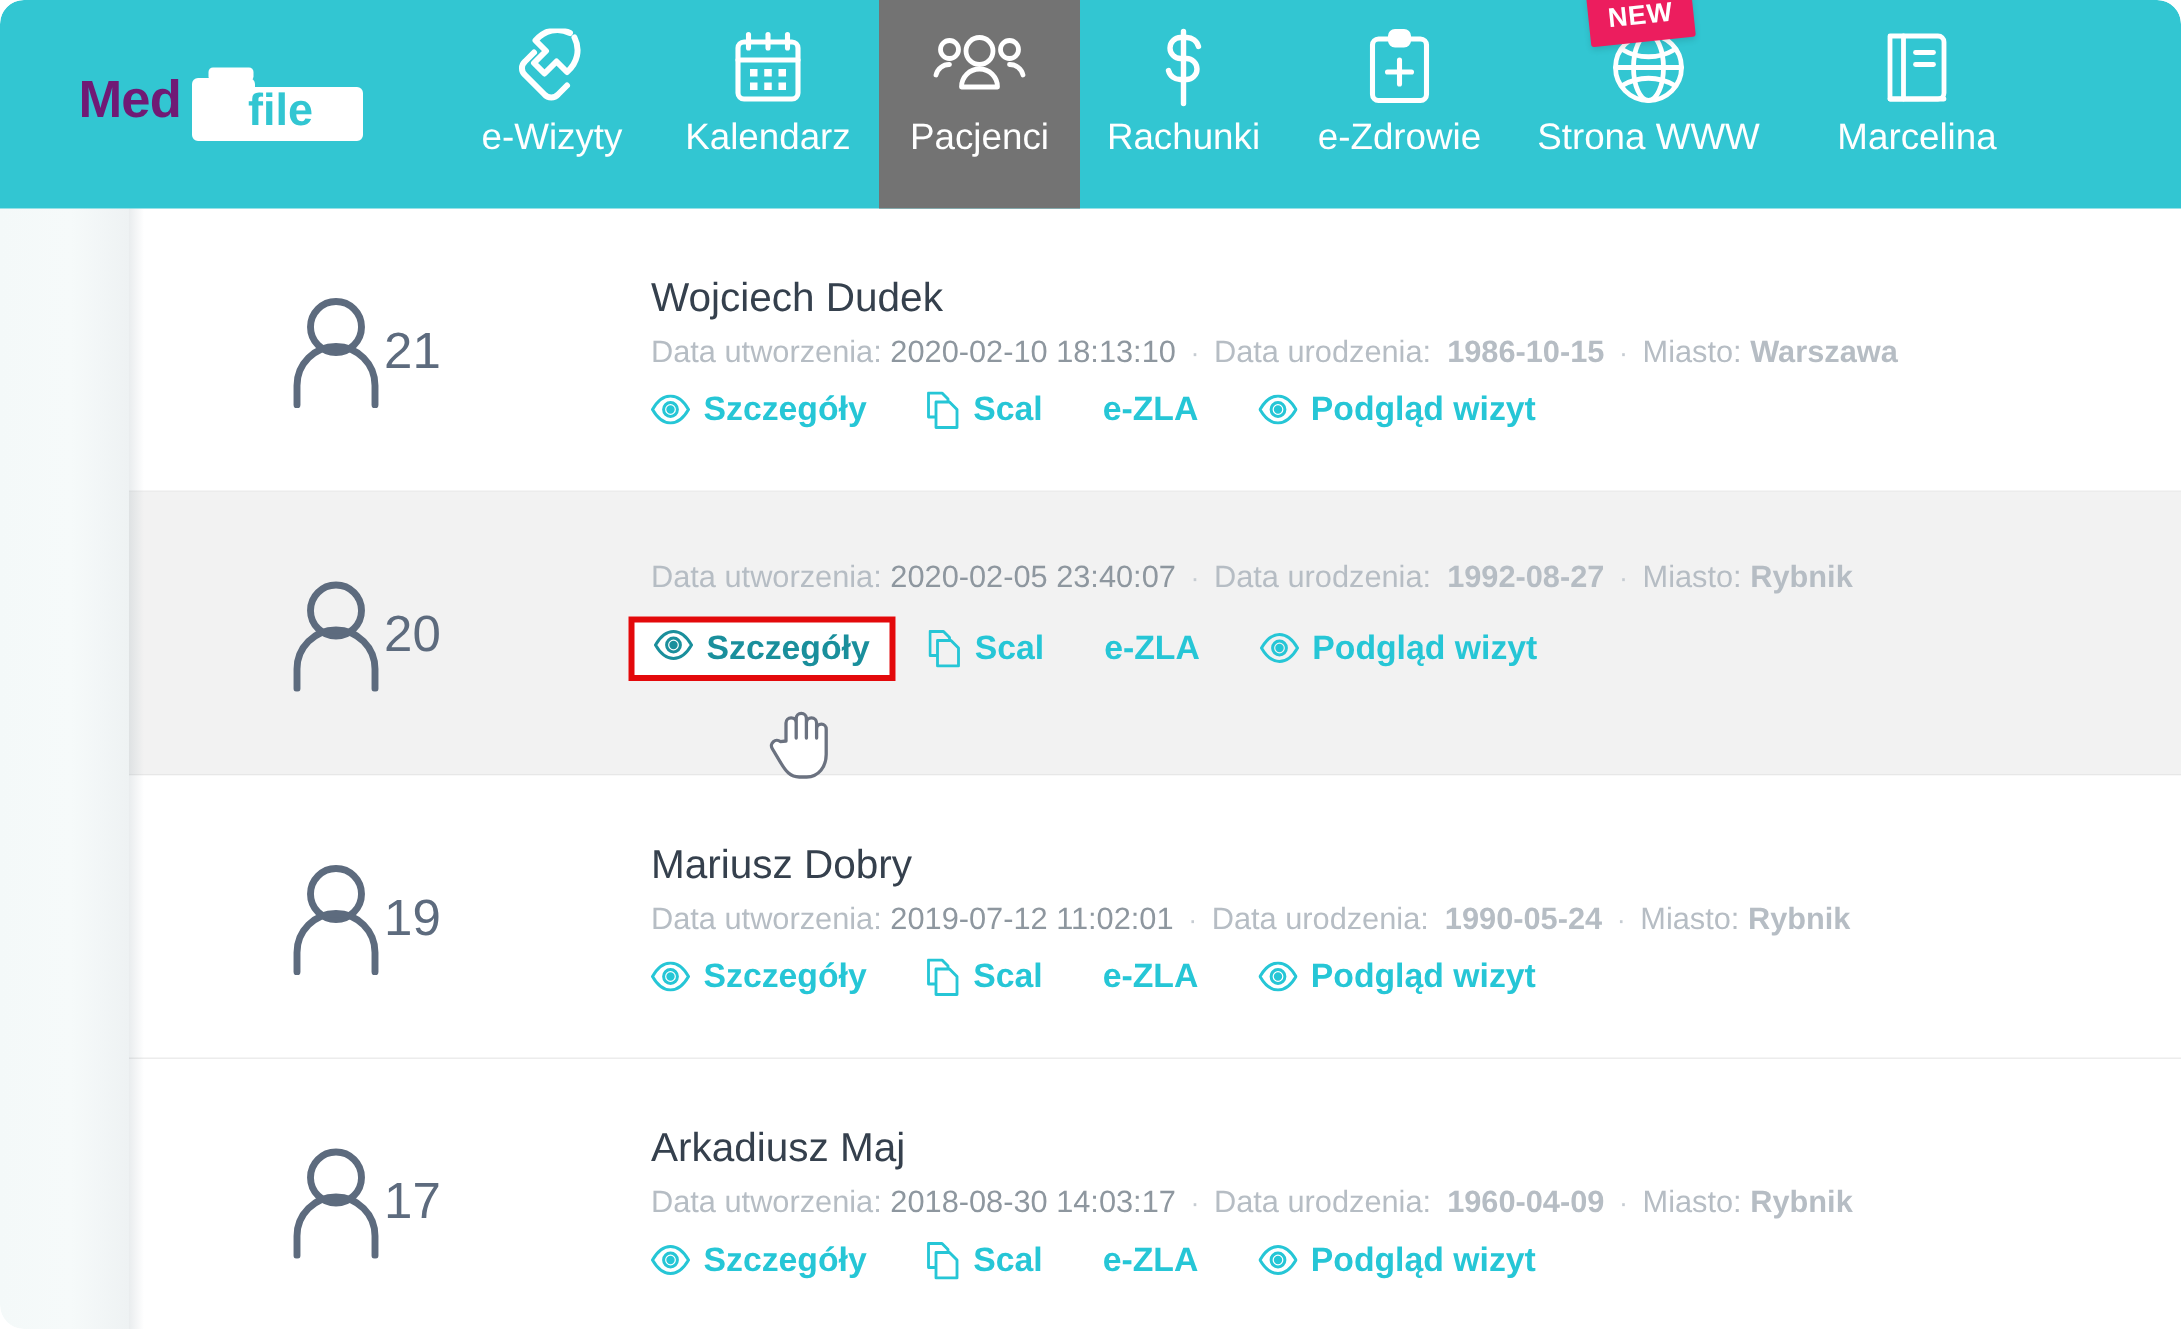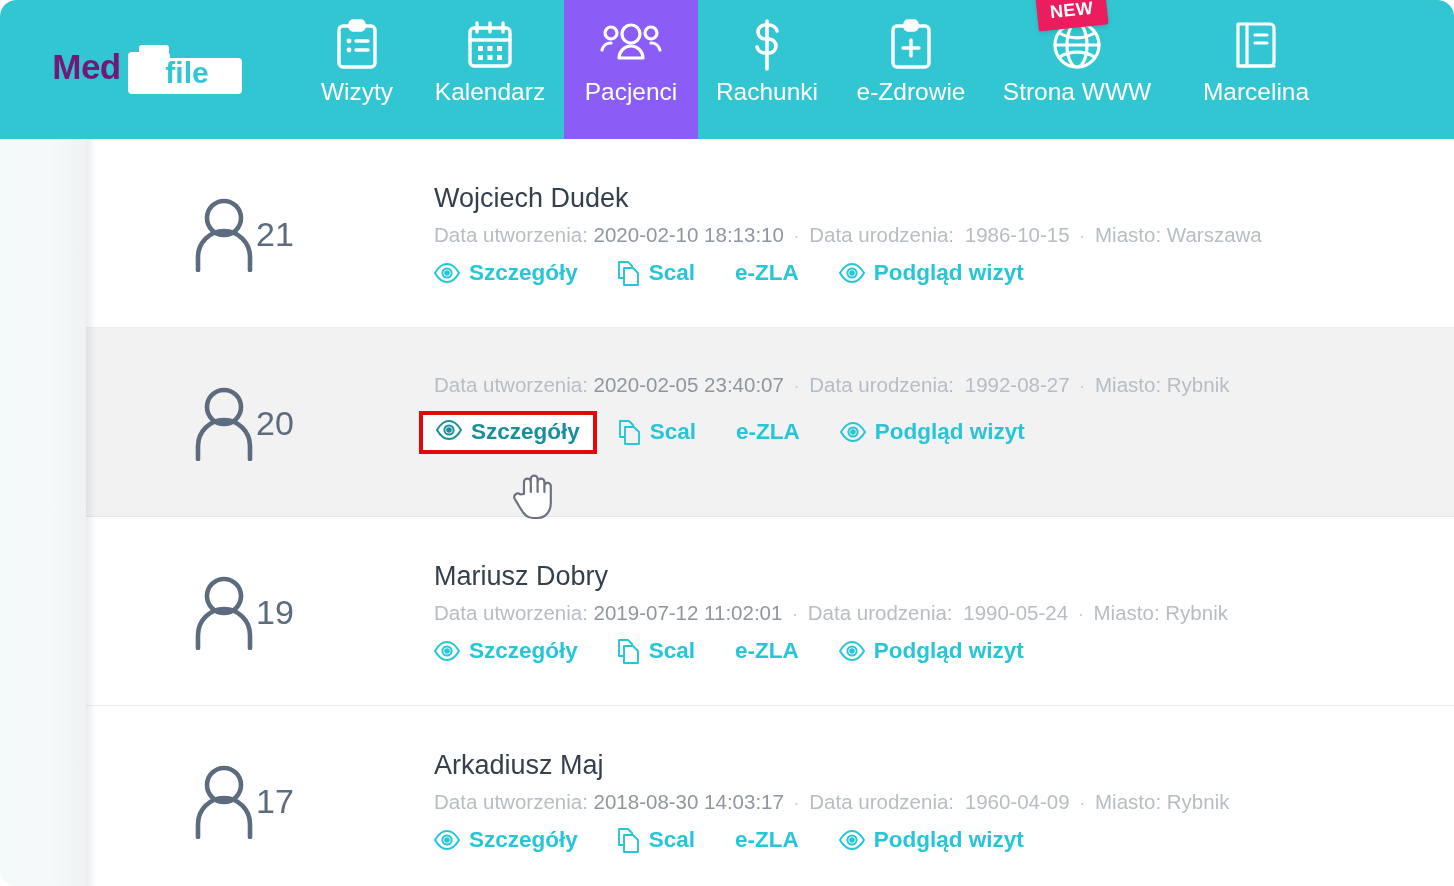--- a/index.html
+++ b/index.html
@@ -68,21 +68,21 @@
     position: relative;
     display: flex;
     flex-direction: column;
     align-items: center;
     justify-content: flex-start;
     padding-top: 18px;
     color: #ffffff;
     cursor: pointer;
     height: 139px;
   }
-  .nav-item.active { background: #8b5cf6; }
+  .nav-item.active { background: #737373; }
 
   .nav-icon {
     height: 54px;
     display: flex;
     align-items: center;
     justify-content: center;
   }
   .nav-icon svg { display: block; }
 
   .nav-label {
@@ -186,21 +186,21 @@
   }
 
   .meta {
     font-size: 20.5px;
     color: #b6bdc4;
     line-height: 1.3;
     margin-bottom: 12px;
     white-space: nowrap;
   }
   .meta .val { color: #8e979f; font-weight: normal; }
-  .meta .val-light { color: #b6bdc4; font-weight: normal; text-align: center; }
+  .meta .val-light { color: #b6bdc4; font-weight: bold; text-align: center; }
   .meta .sep { color: #c6ccd2; margin: 0 4px; font-size: 18px; }
   .meta .spacer { display: inline-block; width: 5px; }
 
   .actions {
     display: flex;
     align-items: center;
     gap: 0;
     margin-top: 2px;
   }
 
@@ -260,34 +260,30 @@
         <svg width="118" height="58" viewBox="0 0 118 58">
           <path d="M4 14 h34 a4 4 0 0 1 4 4 v2 h68 a4 4 0 0 1 4 4 v28 a4 4 0 0 1 -4 4 h-106 a4 4 0 0 1 -4 -4 v-34 a4 4 0 0 1 4 -4 z" fill="#ffffff"></path>
           <rect x="11" y="7" width="30" height="9" rx="3" fill="#ffffff"></rect>
           <text x="59" y="45" font-family="Liberation Sans, sans-serif" font-size="30" font-weight="bold" fill="#32c6d2" text-anchor="middle">file</text>
         </svg>
       </span>
     </div>
 
     <div class="nav-items">
 
-
-      <div class="nav-item" style="width:118px">
+      <div class="nav-item" style="width:140px">
         <span class="nav-icon">
-          <svg width="44" height="52" viewBox="0 0 44 52" fill="none" stroke="#ffffff" stroke-width="3.4" stroke-linecap="round" stroke-linejoin="round">
-            <rect x="4" y="7" width="36" height="41" rx="4"></rect>
-            <rect x="15" y="2" width="14" height="9" rx="3" fill="#ffffff"></rect>
-            <circle cx="14" cy="22" r="2.4" fill="#ffffff" stroke="none"></circle>
-            <line x1="21" y1="22" x2="33" y2="22"></line>
-            <circle cx="14" cy="31" r="2.4" fill="#ffffff" stroke="none"></circle>
-            <line x1="21" y1="31" x2="33" y2="31"></line>
+          <svg width="52" height="52" viewBox="0 0 52 52" fill="none" stroke="#ffffff" stroke-width="4" stroke-linecap="round" stroke-linejoin="round">
+            <path d="M41 6 c4 8 2 17 -5 23 l-7 -7 -8 8 -7 -7 8 -8 -7 -7 c6 -7 15 -9 23 -5"></path>
+            <path d="M14 16 l-6 6 a6 6 0 0 0 0 9 l13 13 a6 6 0 0 0 9 0 l6 -6"></path>
           </svg>
         </span>
-        <span class="nav-label">Wizyty</span>
-      </div>
+        <span class="nav-label">e-Wizyty</span>
+      </div>
+
 
       <div class="nav-item" style="width:148px">
         <span class="nav-icon">
           <svg width="48" height="50" viewBox="0 0 48 50" fill="none" stroke="#ffffff" stroke-width="3.4" stroke-linecap="round" stroke-linejoin="round">
             <rect x="4" y="8" width="40" height="38" rx="4"></rect>
             <line x1="11" y1="3" x2="11" y2="12"></line>
             <line x1="24" y1="3" x2="24" y2="12"></line>
             <line x1="37" y1="3" x2="37" y2="12"></line>
             <line x1="4" y1="20" x2="44" y2="20"></line>
             <rect x="12" y="26" width="5" height="5" fill="#ffffff" stroke="none"></rect>

